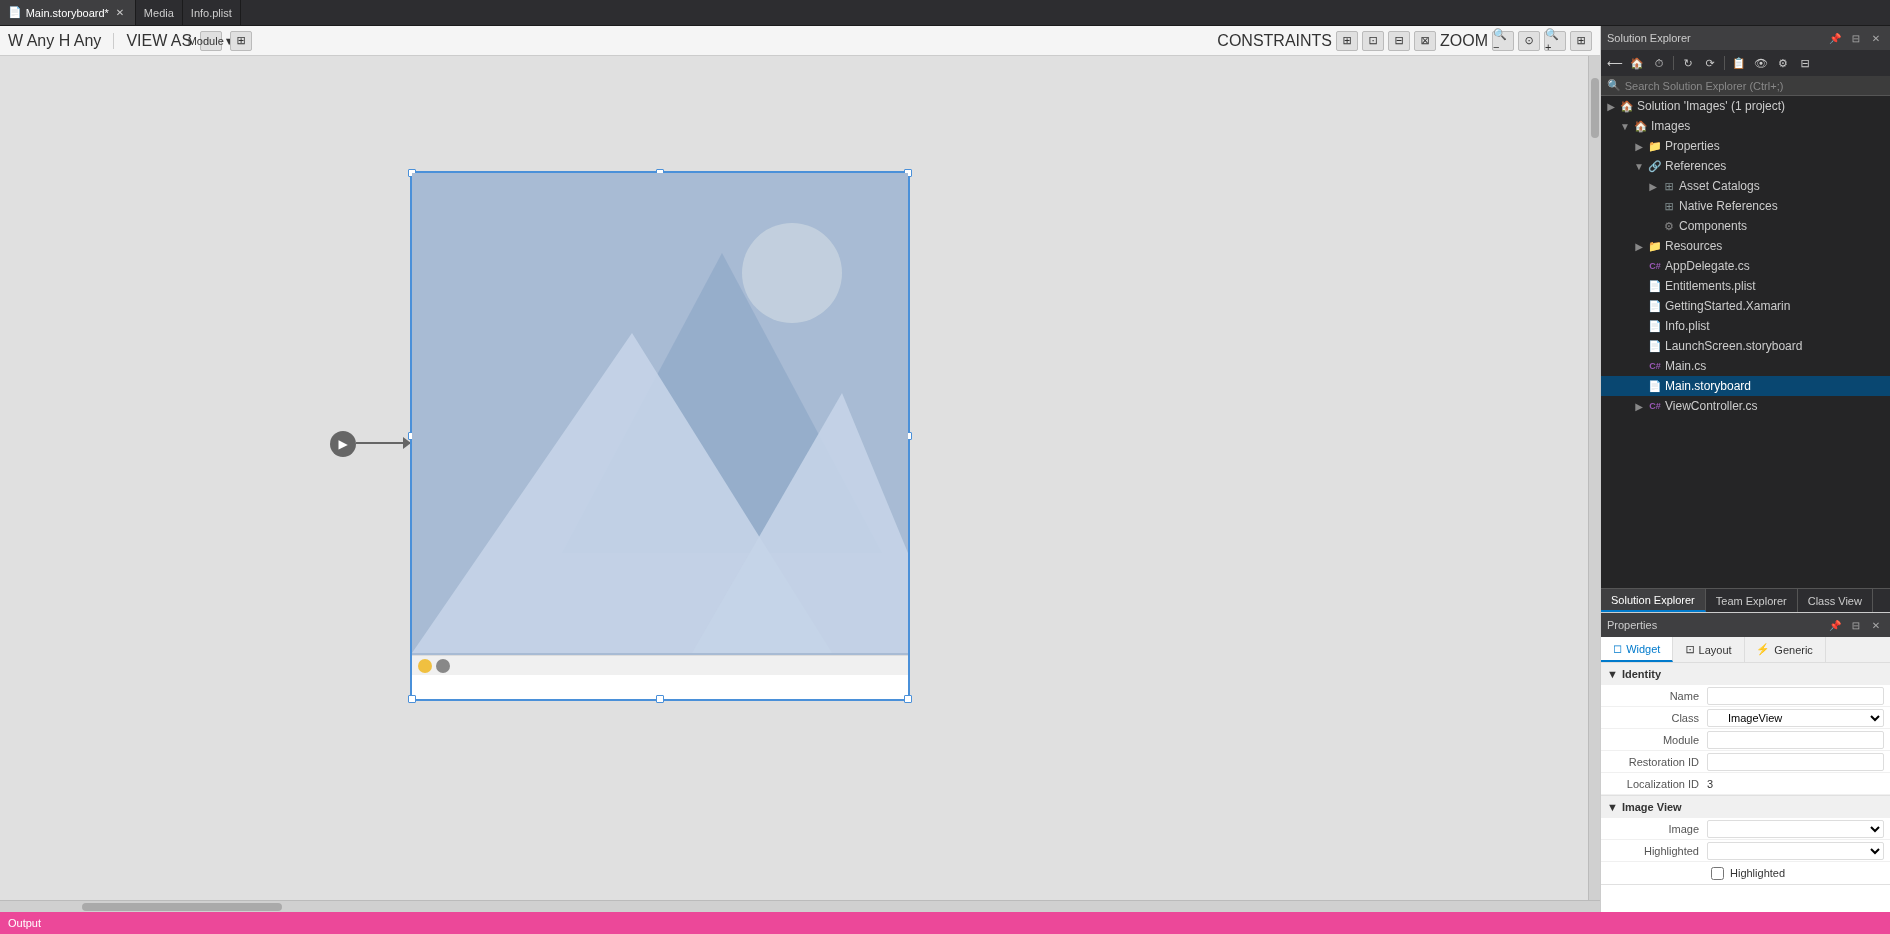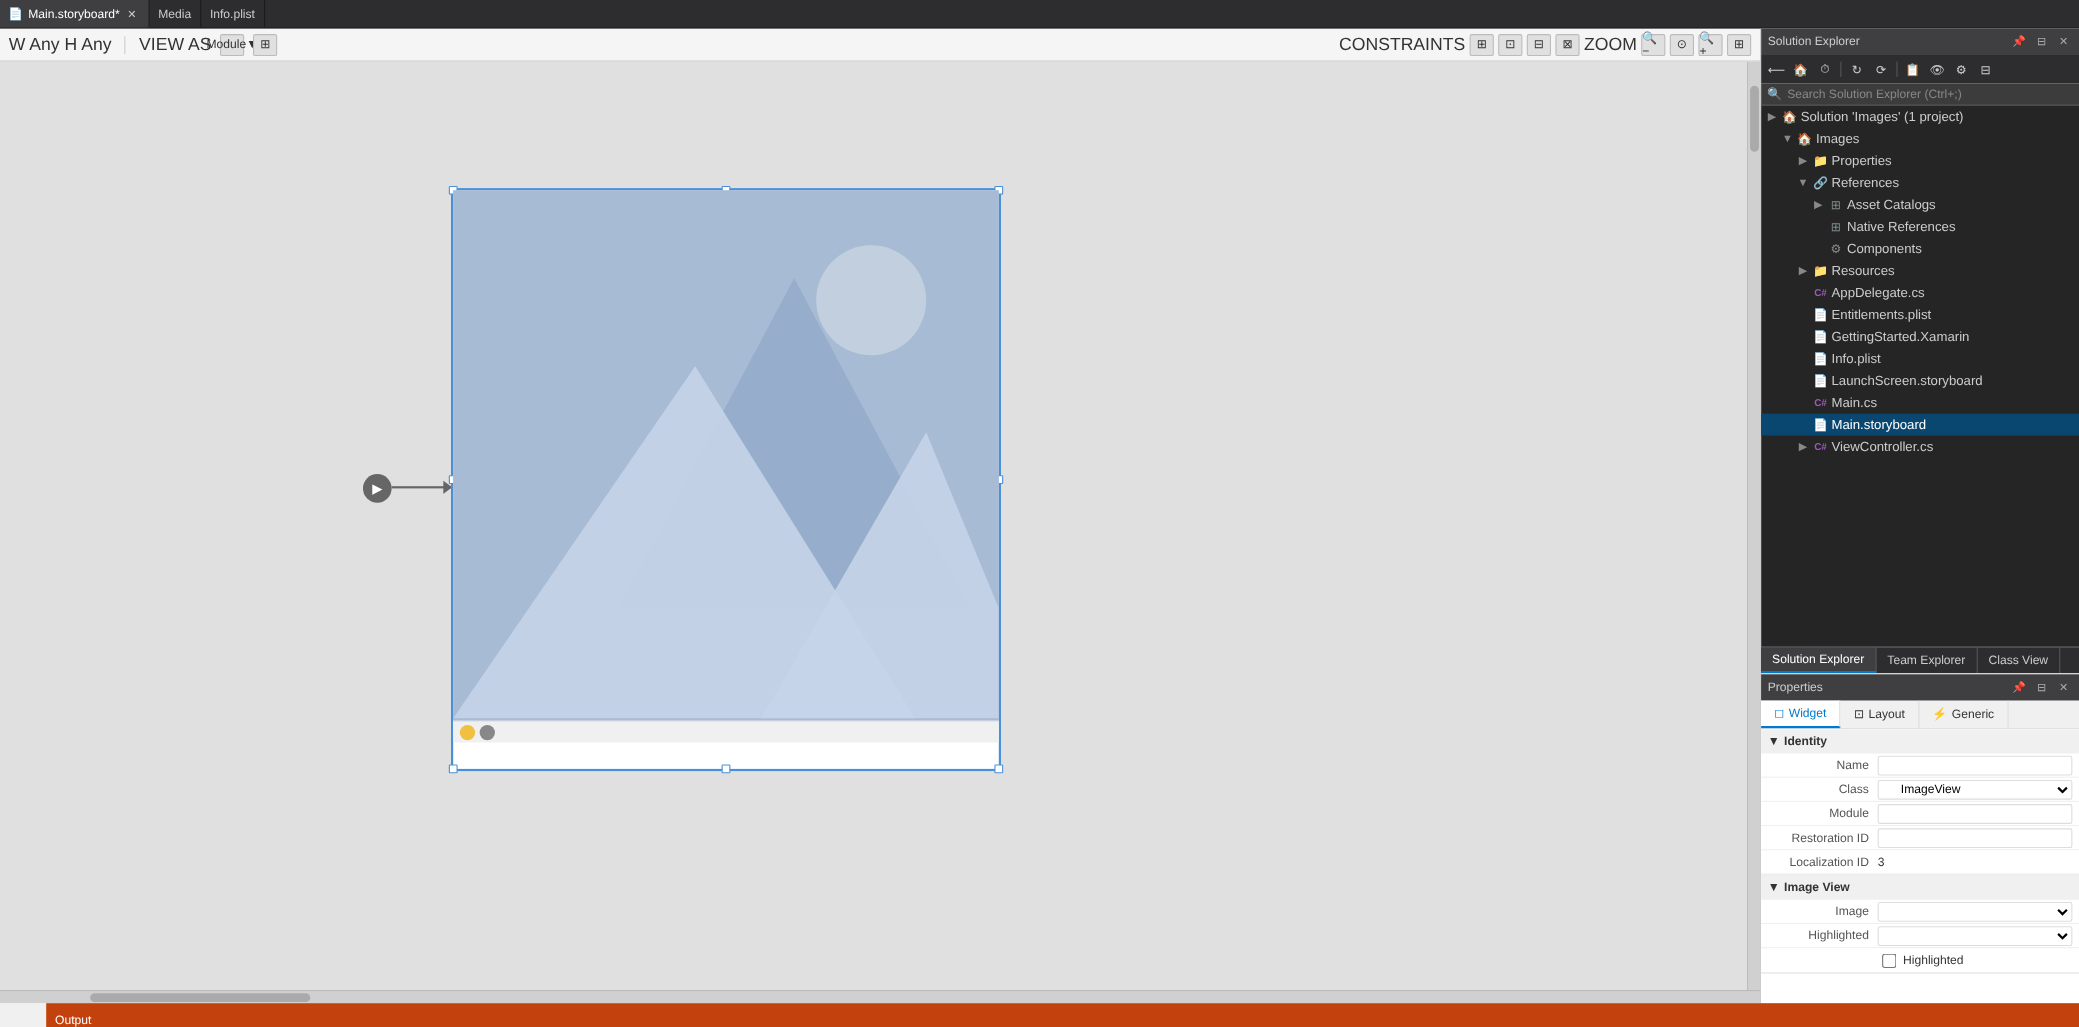--- a/index.html
+++ b/index.html
@@ -485,27 +485,26 @@
       height: 22px;
       padding: 0 6px 0 110px;
       gap: 6px;
       font-size: 11px;
       color: #333;
     }
 
     
     .status-bar {
       height: 22px;
-      background: #c2410c;
-      display: flex;
-      align-items: flex-end;
+      background: #ec4899;
+      display: flex;
+      align-items: center;
       padding: 0 8px;
       font-size: 11px;
       color: white;
-      margin-left: 42px;
     }
 
     
     .vscroll {
       width: 12px;
       background: #d0d0d0;
       border-left: 1px solid #bbb;
       display: flex;
       flex-direction: column;
       align-items: center;

